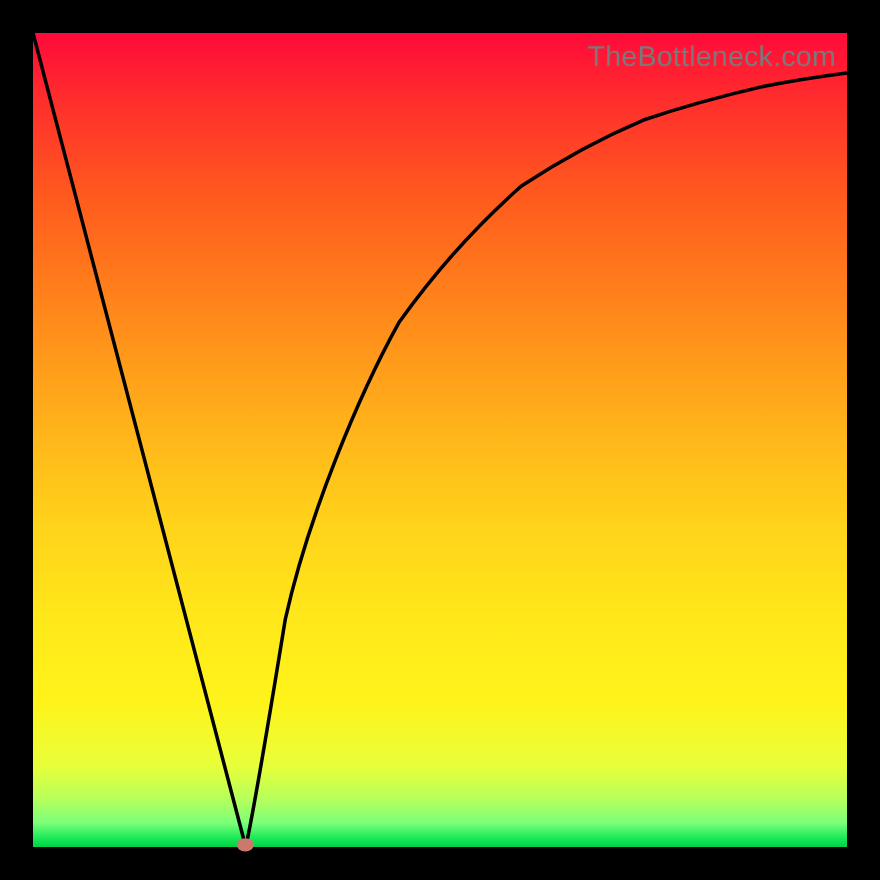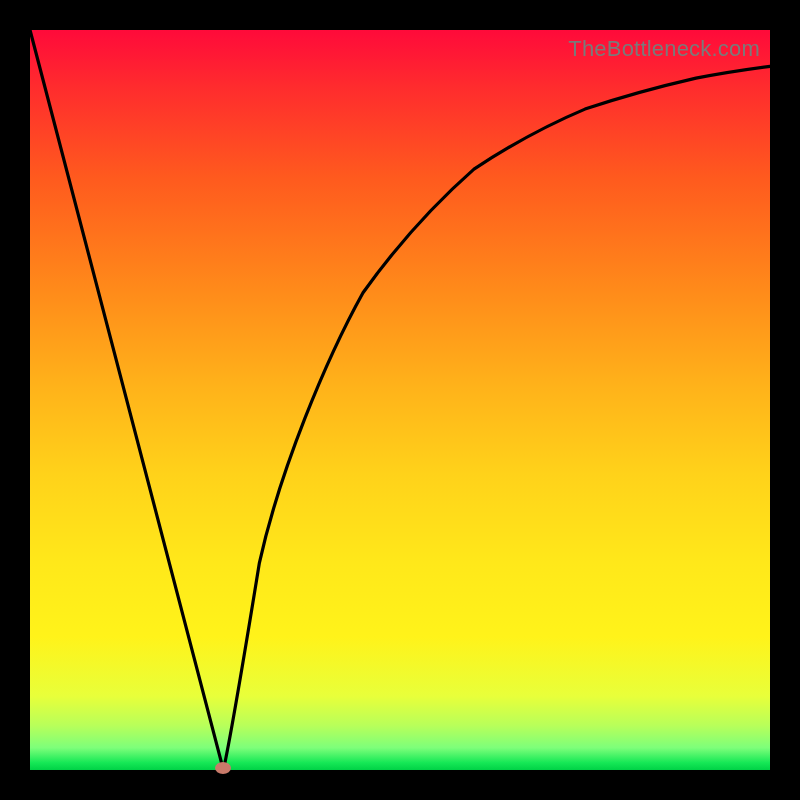--- a/index.html
+++ b/index.html
@@ -30,21 +30,21 @@
       #7dff7a 97%,
       #16e856 99%,
       #00d246 100%
     );
   }
   .watermark {
     position: absolute;
     top: 6px;
     right: 10px;
     font-family: Arial, Helvetica, sans-serif;
-    font-size: 22px;
+    font-size: 26px;
     color: #7a7a7a;
     letter-spacing: 0.2px;
     user-select: none;
   }
   svg.curve {
     position: absolute;
     left: 0; top: 0;
     width: 740px;
     height: 740px;
     overflow: visible;

